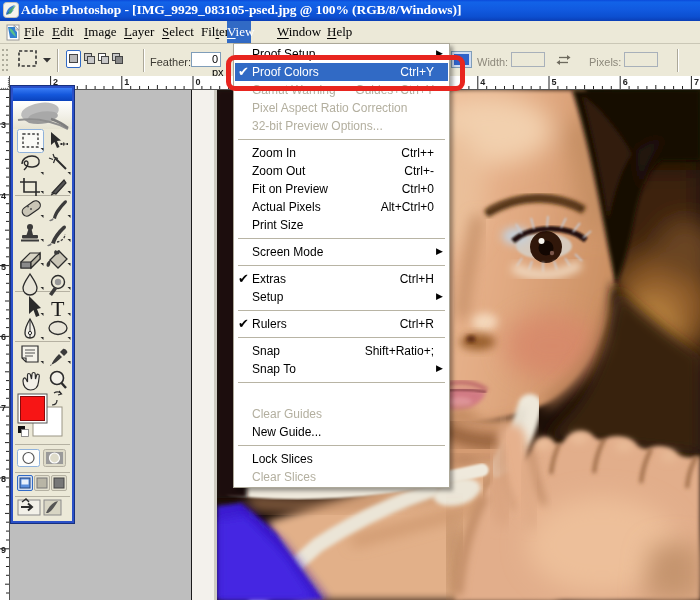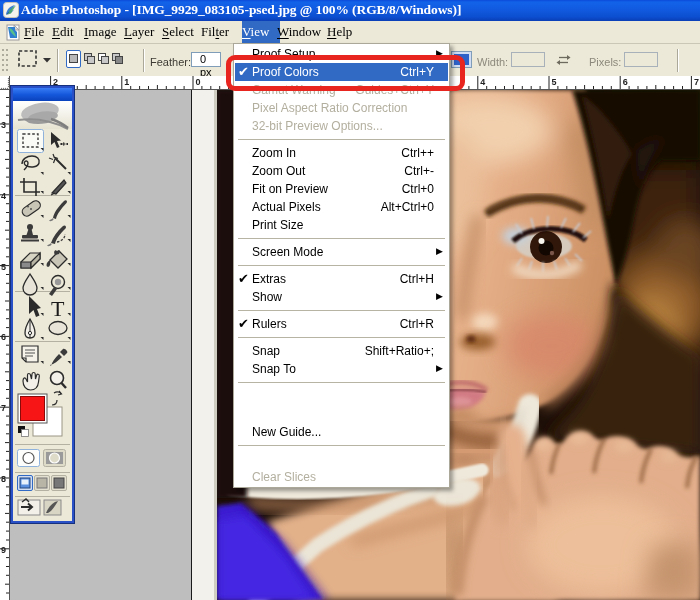--- a/index.html
+++ b/index.html
@@ -11,21 +11,21 @@
   #titletext{left:21px;top:2px;color:#fff;font-family:"Liberation Serif",serif;font-weight:bold;font-size:13.5px;letter-spacing:-0.1px;white-space:nowrap;}
   
   #menubar{left:0;top:21px;width:700px;height:22px;background:#ECE9D8;}
   .mi{position:absolute;top:0;height:22px;line-height:22px;font-family:"Liberation Serif",serif;font-size:13px;color:#000;text-align:left;}
   .mi u{text-underline-offset:2px;}
   #mi-view{background:#316AC5;color:#fff;}
   
   #optbar{left:0;top:43px;width:700px;height:33px;background:#ECE9D8;border-top:1px solid #cac7b6;box-sizing:border-box;}
   .vsep{position:absolute;width:1px;background:#ACA899;border-right:1px solid #fff;}
   .optlabel{position:absolute;font-size:11px;color:#6e6a5e;text-align:center;}
-  .optfield{position:absolute;background:#fff;border:1px solid #7F9DB9;box-sizing:border-box;font-size:11px;color:#000;padding-left:8px;}
+  .optfield{position:absolute;background:#fff;border:1px solid #7F9DB9;box-sizing:border-box;font-size:11px;color:#000;padding-left:20px;}
   .optfield.dis{background:#ECE9D8;border:1px solid #a8b0ba;}
   
   #hruler{left:10px;top:76px;width:690px;height:14px;background:#fff;border-bottom:1px solid #555;box-sizing:border-box;}
   #vruler{left:0;top:90px;width:10px;height:510px;background:#fff;border-right:1px solid #555;box-sizing:border-box;}
   #rcorner{left:0;top:76px;width:10px;height:14px;background:#fff;border-bottom:1px solid #555;border-right:1px solid #555;box-sizing:border-box;}
   
   #paste{left:10px;top:90px;width:182px;height:510px;background:#BEBEBE;border-right:1px solid #1a1a1a;box-sizing:border-box;}
   #photo{left:192px;top:90px;width:508px;height:510px;}
   
   #toolbox{left:11px;top:86px;width:63px;height:437px;background:#ECE9D8;border:2px solid #2A50C8;box-shadow:0 0 0 1px #17307E;box-sizing:border-box;}
@@ -61,21 +61,21 @@
       <path d="M8 1 L13 6 L8 6 Z" fill="#d8d8d8" stroke="#9a9a9a" stroke-width="0.8"></path>
       <path d="M2 3 L9 3 L9 6 L11 8 L11 14 L4 14 Z" fill="#2f7fd0"></path>
       <path d="M3 4 C7 5 9 9 10 13 C7 11 4 8 3 4 Z" fill="#59c08a"></path>
     </svg>
     <div class="mi" style="left:24px;width:18px"><u>F</u>ile</div>
     <div class="mi" style="left:52px;width:21px"><u>E</u>dit</div>
     <div class="mi" style="left:84px;width:27px"><u>I</u>mage</div>
     <div class="mi" style="left:124px;width:28px"><u>L</u>ayer</div>
     <div class="mi" style="left:162px;width:33px"><u>S</u>elect</div>
     <div class="mi" style="left:201px;width:28px">Fil<u>t</u>er</div>
-    <div class="mi" id="mi-view" style="left:242px;width:38px"><u>V</u>iew</div>
+    <div class="mi" id="mi-view" style="left:227px;width:24px"><u>V</u>iew</div>
     <div class="mi" style="left:277px;width:39px"><u>W</u>indow</div>
     <div class="mi" style="left:327px;width:23px"><u>H</u>elp</div>
   </div>
 
   <div id="optbar" class="abs">
 
     <svg class="abs" style="left:1px;top:4px" width="8" height="24" viewBox="0 0 8 24">
       <g fill="#999687">
         <circle cx="2" cy="2" r="1"></circle>
           <circle cx="6" cy="2" r="1"></circle>
@@ -686,42 +686,48 @@
         <span class="lbl">Screen Mode</span>
         <span class="sub">▶</span>
       </div>
     <div class="msep" style="top:221px"></div>
     <div class="mrow" style="top:226px">
         <span class="chk">✔</span>
         <span class="lbl">Extras</span>
         <span class="sc">Ctrl+H</span>
       </div>
     <div class="mrow" style="top:244px">
-        <span class="lbl">Show</span>
+        <span class="lbl">Setup</span>
         <span class="sub">▶</span>
       </div>
     <div class="msep" style="top:266px"></div>
     <div class="mrow" style="top:271px">
         <span class="chk">✔</span>
         <span class="lbl">Rulers</span>
         <span class="sc">Ctrl+R</span>
       </div>
     <div class="msep" style="top:293px"></div>
     <div class="mrow" style="top:298px">
         <span class="lbl">Snap</span>
         <span class="sc">Shift+Ratio+;</span>
       </div>
     <div class="mrow" style="top:316px">
         <span class="lbl">Snap To</span>
         <span class="sub">▶</span>
       </div>
     <div class="msep" style="top:338px"></div>
+    <div class="mrow dis" style="top:361px">
+        <span class="lbl">Clear Guides</span>
+      </div>
     <div class="mrow" style="top:379px">
         <span class="lbl">New Guide...</span>
       </div>
     <div class="msep" style="top:401px"></div>
+    <div class="mrow" style="top:406px">
+        <span class="lbl">Lock Slices</span>
+      </div>
     <div class="mrow dis" style="top:424px">
         <span class="lbl">Clear Slices</span>
       </div>
   </div>
 
   <div id="redbox" class="abs"></div>
 </div>
 
 </body></html>

